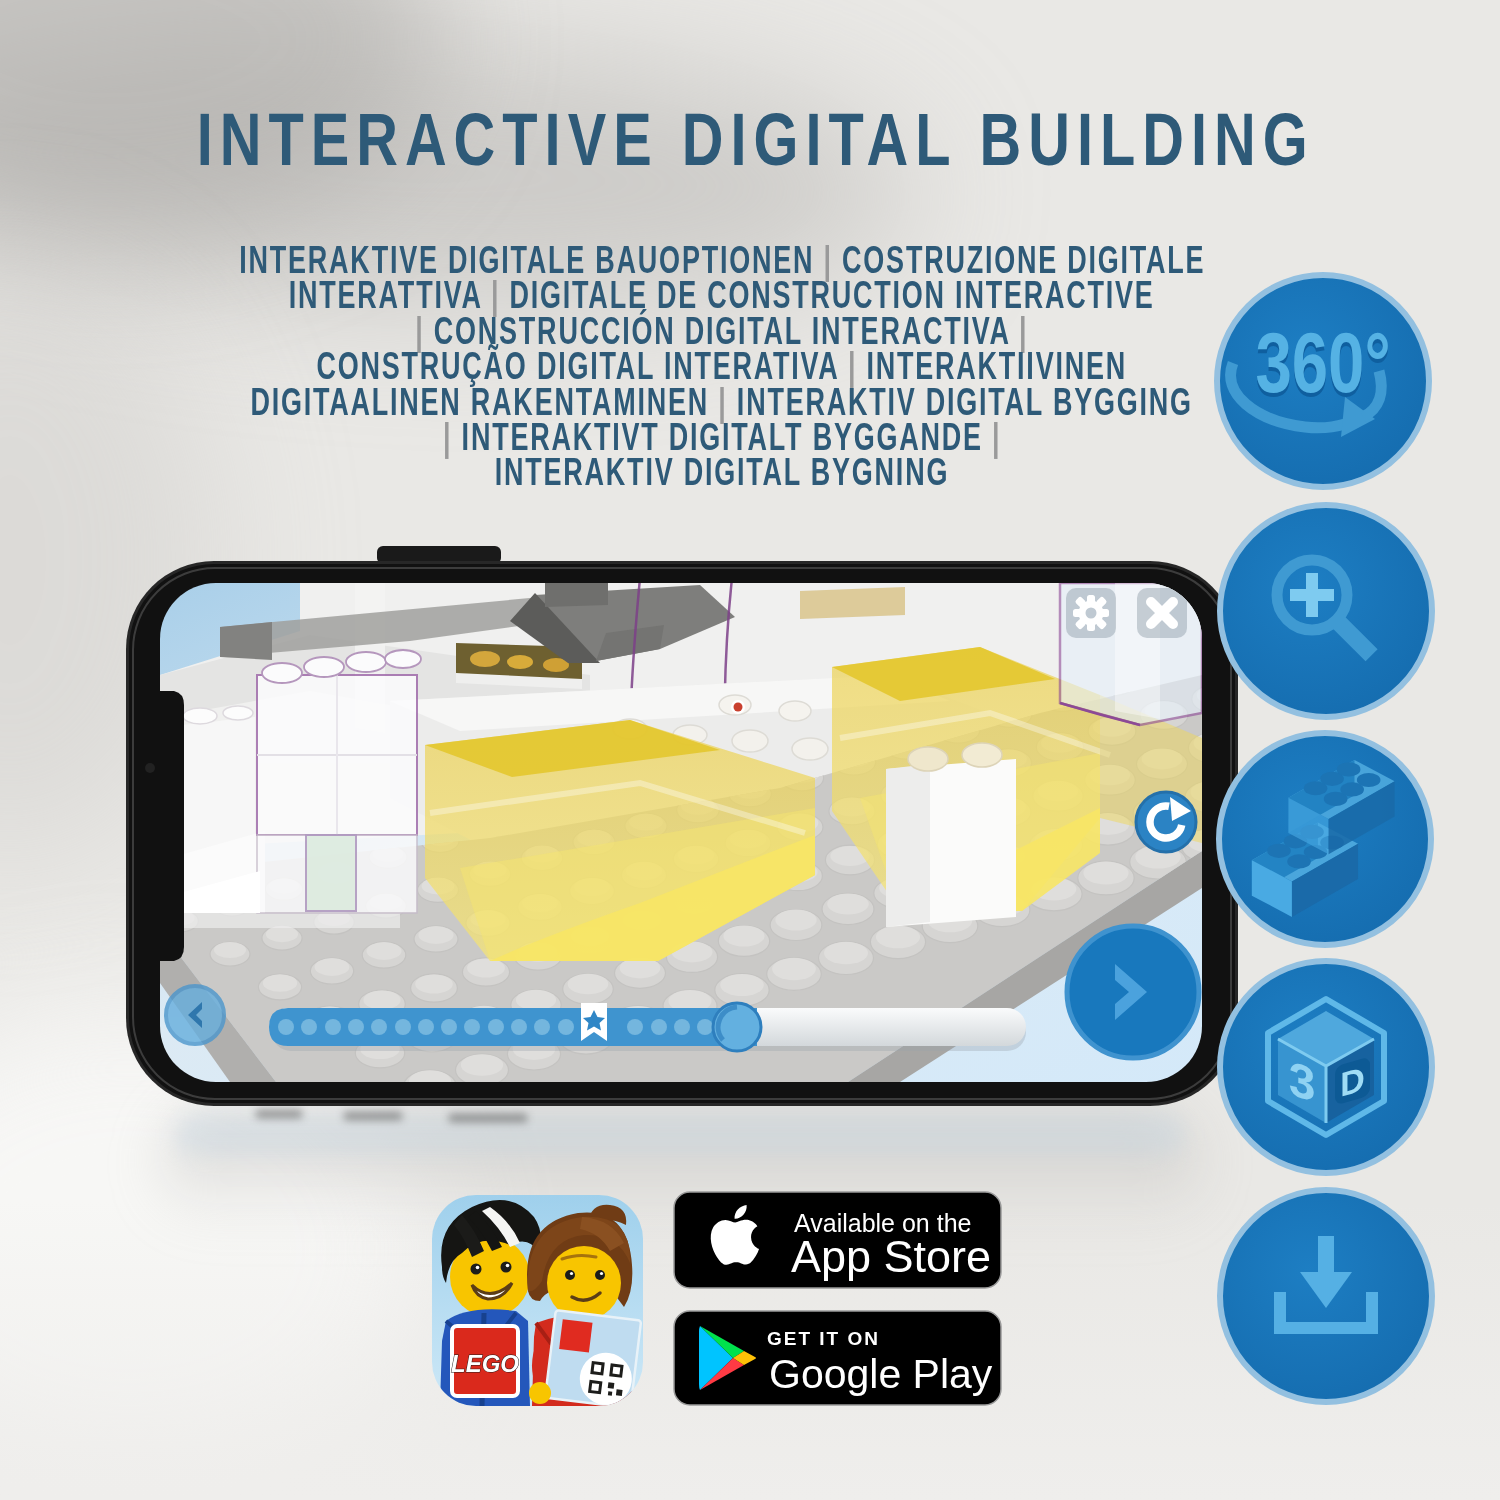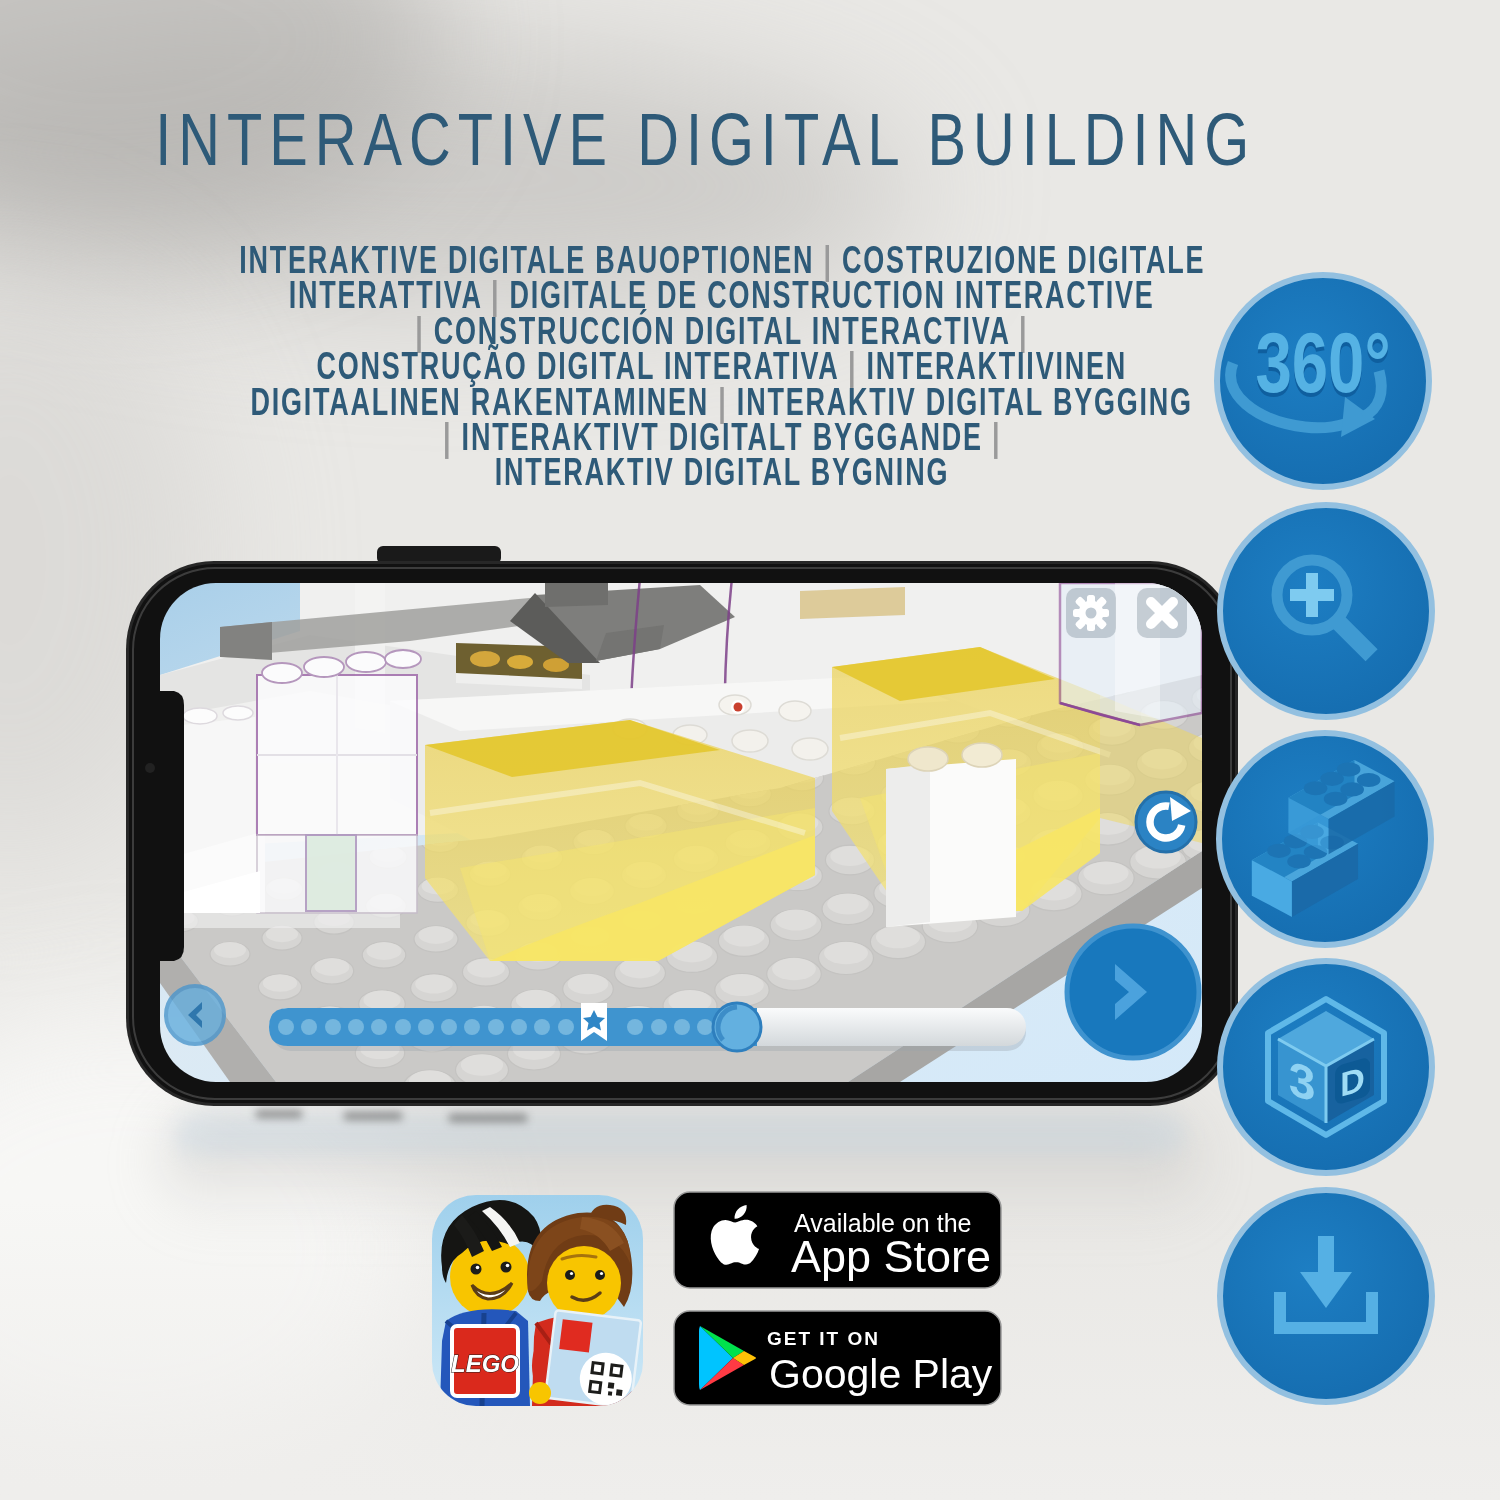--- a/index.html
+++ b/index.html
@@ -13,21 +13,21 @@
 <div class="abs" style="left:-140px;top:40px;width:1060px;height:260px;background:#b0aeab;opacity:.5;border-radius:50%;filter:blur(68px);transform:rotate(3deg);"></div>
 
 <div class="abs" style="left:-220px;top:-160px;width:660px;height:400px;background:#a8a6a3;opacity:.52;border-radius:50%;filter:blur(60px);"></div>
 
 <div class="abs" style="left:-200px;top:260px;width:420px;height:600px;background:#c5c3c0;opacity:.35;border-radius:50%;filter:blur(70px);"></div>
 
 <div class="abs" style="left:-180px;top:1000px;width:620px;height:500px;background:#fcfcfb;opacity:.75;border-radius:50%;filter:blur(65px);"></div>
 
 <div class="abs" style="left:0;top:1200px;width:1500px;height:300px;background:linear-gradient(#eeedeb00,#efeeec);"></div>
 
-<div class="abs" style="left:0;top:97px;width:1480px;color:#2e5a78;font-weight:normal;font-size:74px;letter-spacing:9px;white-space:nowrap;"><span style="display:inline-block;transform:scaleX(0.78);transform-origin:center;">INTERACTIVE DIGITAL BUILDING</span></div>
+<div class="abs" style="left:0;top:97px;width:1480px;text-align:center;color:#2e5a78;font-weight:bold;font-size:74px;letter-spacing:9px;white-space:nowrap;padding-left:16px;"><span style="display:inline-block;transform:scaleX(0.78);transform-origin:center;">INTERACTIVE DIGITAL BUILDING</span></div>
 
 <div class="abs" style="left:-56px;top:243px;width:1556px;color:#2e5a78;font-weight:bold;font-size:38px;letter-spacing:2.5px;line-height:35.4px;text-align:center;white-space:nowrap;">
   <div><span style="display:inline-block;transform:scaleX(0.71);transform-origin:center;">INTERAKTIVE DIGITALE BAUOPTIONEN <span style="color:#9a9a9a;">|</span> COSTRUZIONE DIGITALE</span></div>
   <div><span style="display:inline-block;transform:scaleX(0.71);transform-origin:center;">INTERATTIVA <span style="color:#9a9a9a;">|</span> DIGITALE DE CONSTRUCTION INTERACTIVE</span></div>
   <div><span style="display:inline-block;transform:scaleX(0.71);transform-origin:center;"><span style="color:#9a9a9a;">|</span> CONSTRUCCIÓN DIGITAL INTERACTIVA <span style="color:#9a9a9a;">|</span></span></div>
   <div><span style="display:inline-block;transform:scaleX(0.71);transform-origin:center;">CONSTRUÇÃO DIGITAL INTERATIVA <span style="color:#9a9a9a;">|</span> INTERAKTIIVINEN</span></div>
   <div><span style="display:inline-block;transform:scaleX(0.71);transform-origin:center;">DIGITAALINEN RAKENTAMINEN <span style="color:#9a9a9a;">|</span> INTERAKTIV DIGITAL BYGGING</span></div>
   <div><span style="display:inline-block;transform:scaleX(0.71);transform-origin:center;"><span style="color:#9a9a9a;">|</span> INTERAKTIVT DIGITALT BYGGANDE <span style="color:#9a9a9a;">|</span></span></div>
   <div><span style="display:inline-block;transform:scaleX(0.71);transform-origin:center;">INTERAKTIV DIGITAL BYGNING</span></div>
 </div>

